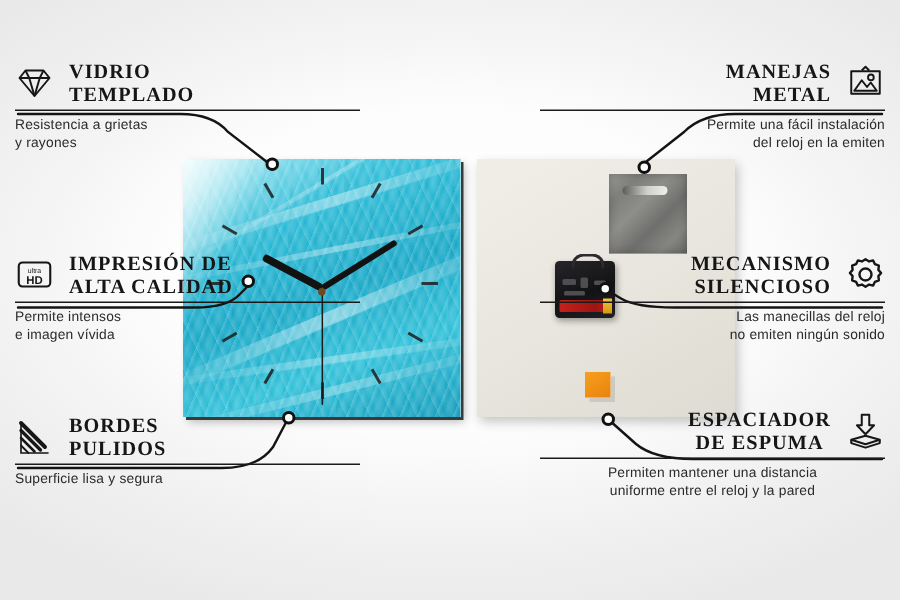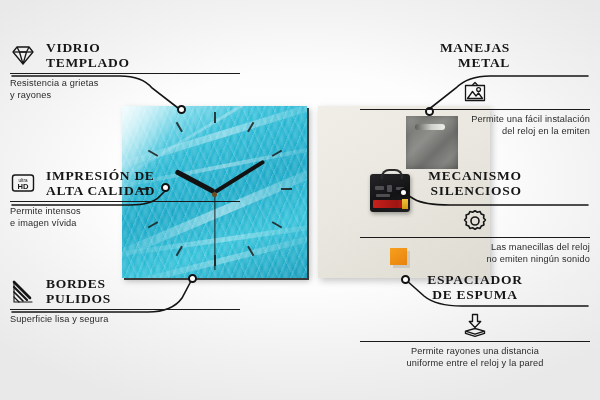--- a/index.html
+++ b/index.html
@@ -68,21 +68,21 @@
   }
   
   #wires{position:absolute;left:0;top:0;width:600px;height:400px;pointer-events:none;}
   .dot{position:absolute;width:9px;height:9px;border-radius:50%;background:#ffffff;border:2px solid #111111;box-sizing:border-box;}
   
   .feature{position:absolute;width:230px;}
   .feat-left{left:10px;text-align:left;}
   .feat-right{right:10px;text-align:right;}
   .feat-head{display:flex;align-items:center;gap:10px;}
   .feat-left .feat-head{justify-content:flex-start;}
-  .feat-right .feat-head{justify-content:flex-end;flex-direction:column;}
+  .feat-right .feat-head{justify-content:flex-end;flex-direction:row;}
   .feat-title{
     font-family:"Liberation Serif", serif;
     font-size:13.5px;line-height:15px;font-weight:700;letter-spacing:.7px;
     color:#161616;text-transform:uppercase;
   }
   .feat-rule{height:1.4px;background:#1a1a1a;margin:3px 0 4px 0;}
   .feat-desc{
     font-family:Liberation Sans, sans-serif;
     font-size:9.2px;line-height:11.5px;color:#2a2a2a;letter-spacing:.15px;
   }
@@ -286,18 +286,18 @@
             <g fill="none" stroke="#161616" stroke-width="1.35" stroke-linejoin="round">
           <path d="M10.5 2.5 h5 v7 h3.2 L13 15.5 L7.3 9.5 h3.2 Z"></path>
           <path d="M13 16.5 L22.5 19.2 L13 22.2 L3.5 19.2 Z"></path>
           <path d="M3.5 19.2 v2.2 L13 24.4 L22.5 21.4 v-2.2"></path>
         </g>
           </svg>
       </span>
     </div>
     <div class="feat-rule"></div>
     <div class="feat-desc">
-      <span>Permite rayones una distancia</span><br>
+      <span>Permiten mantener una distancia</span><br>
       <span>uniforme entre el reloj y la pared</span>
     </div>
   </div>
 
 </div>
 
 </body></html>

